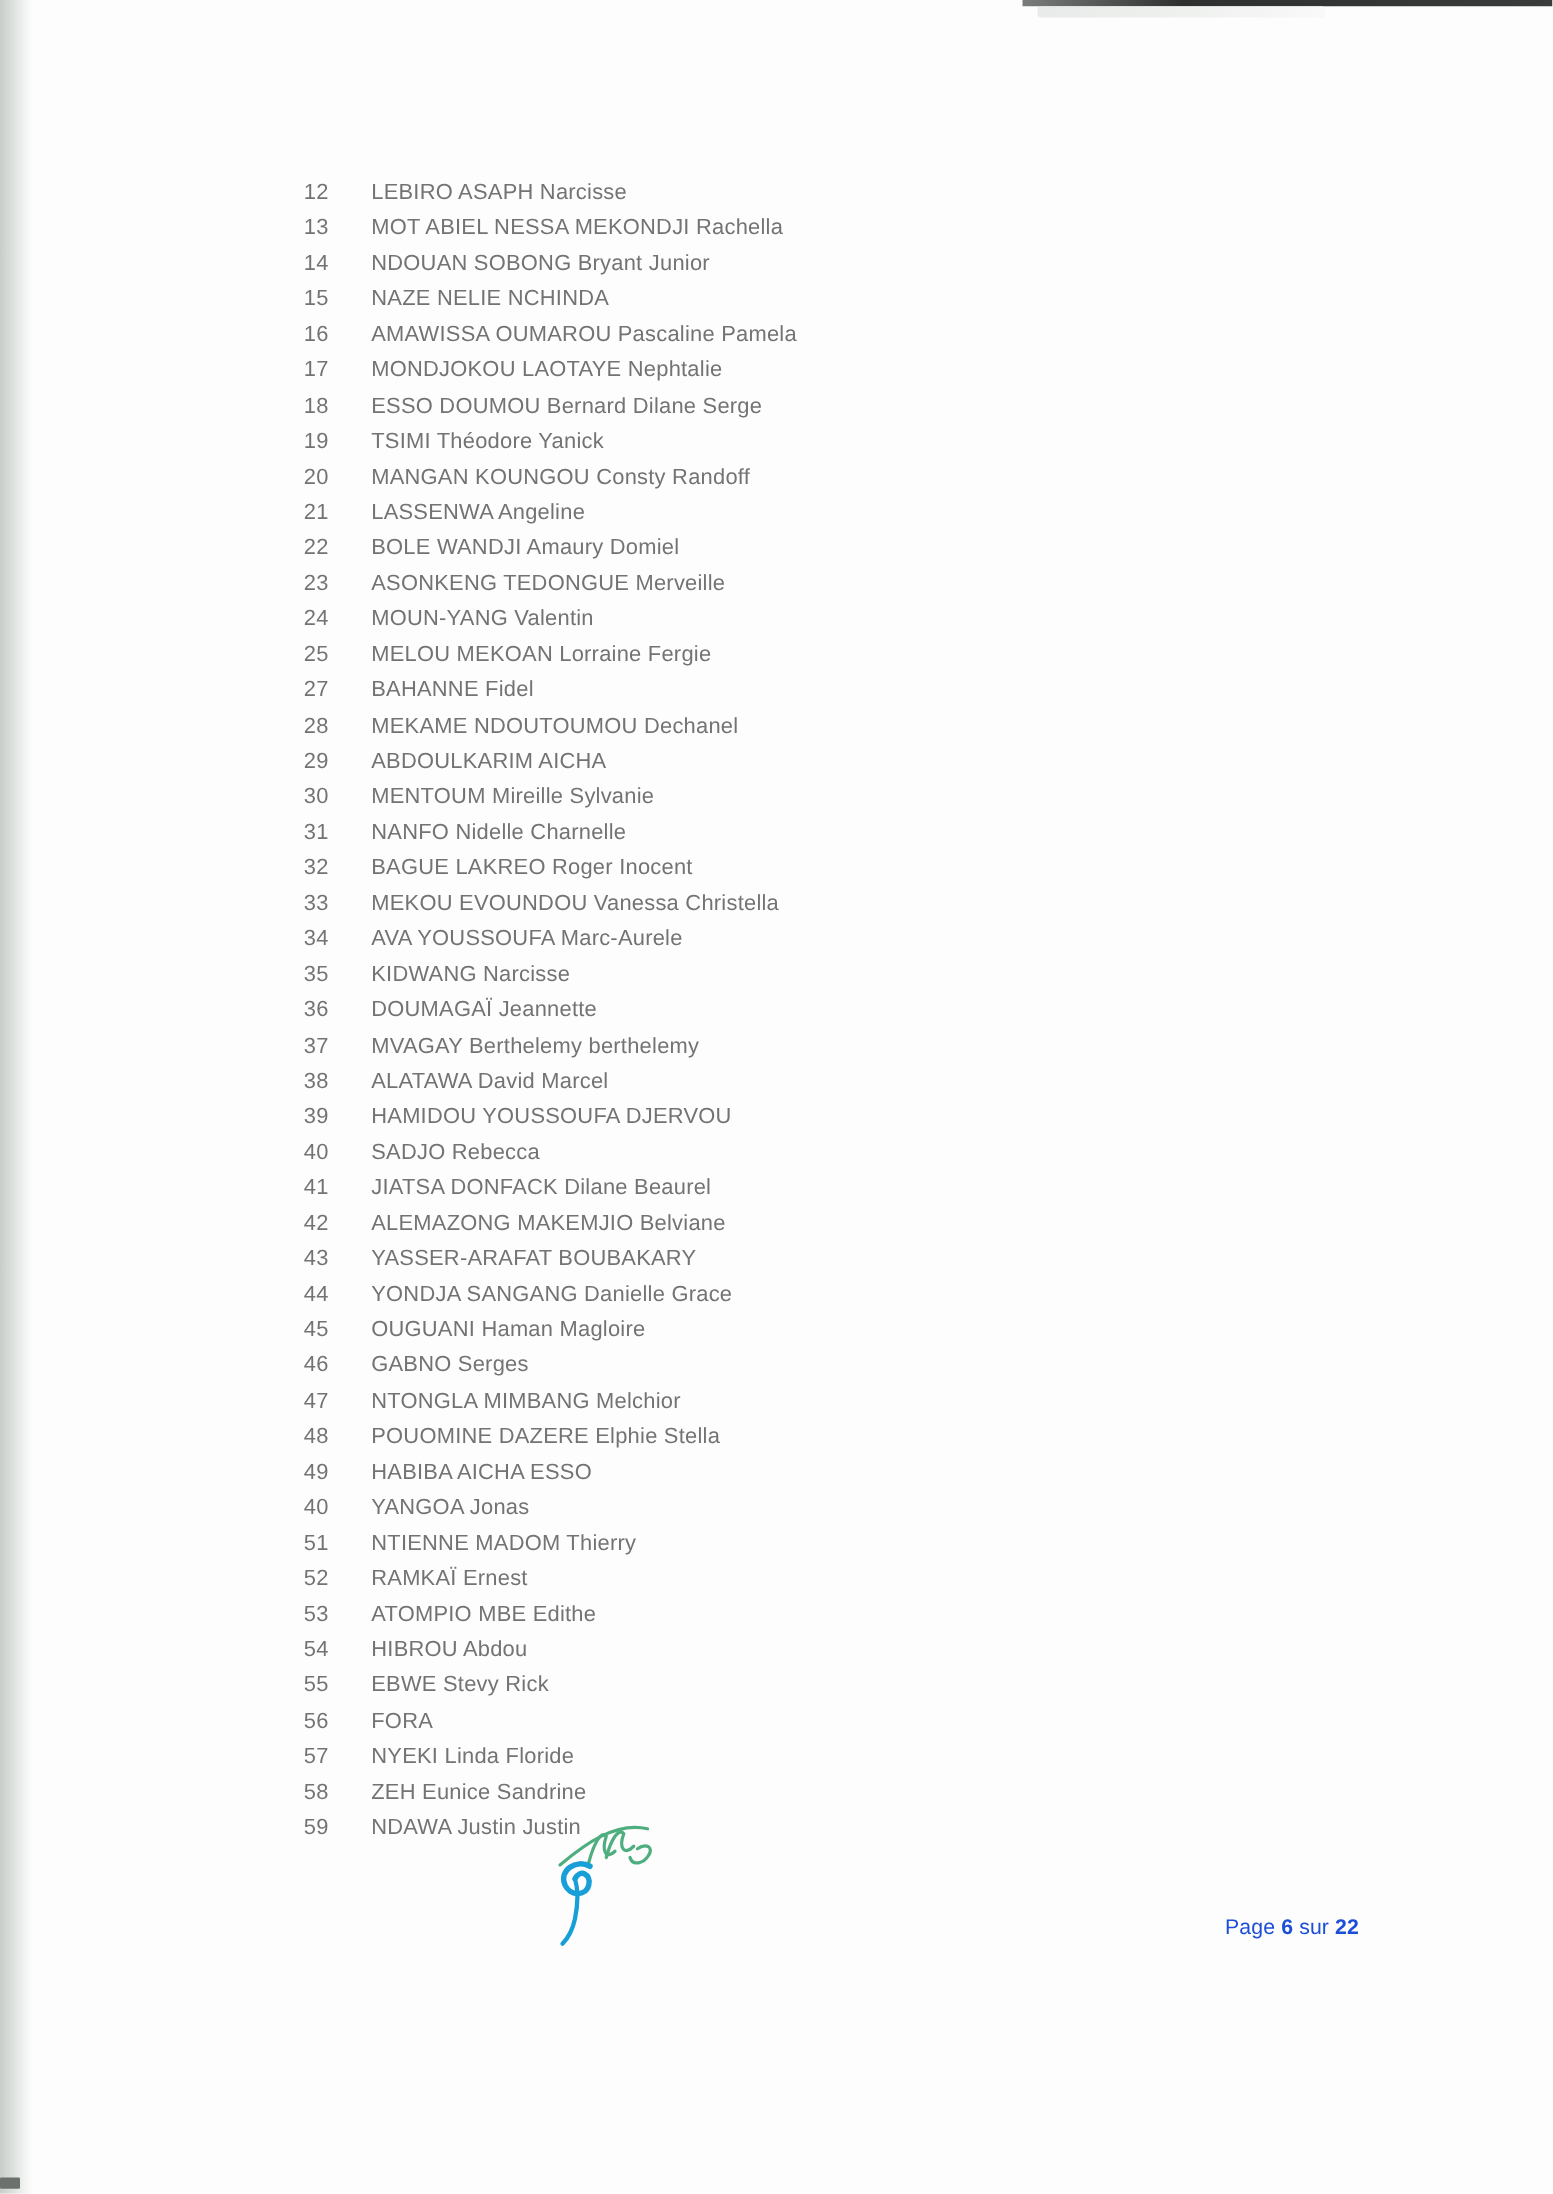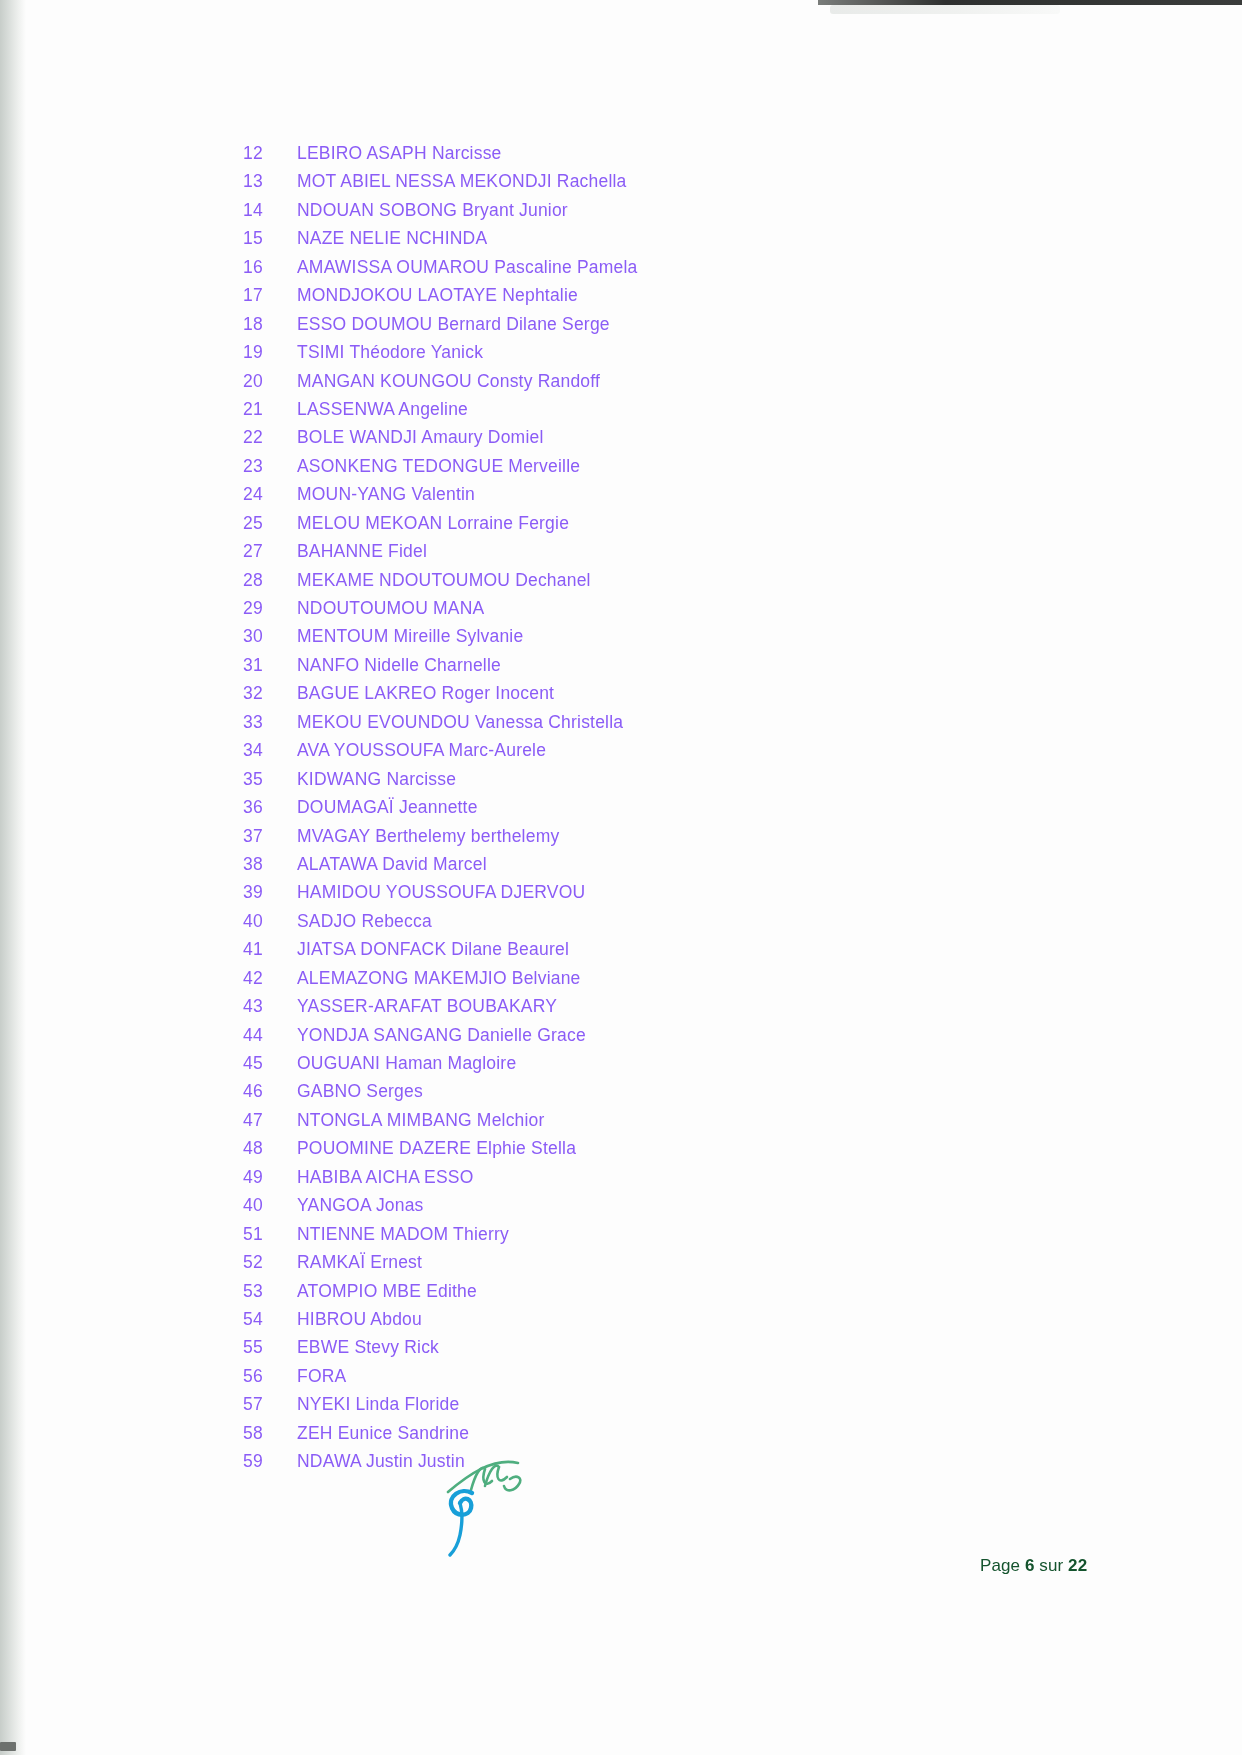--- a/index.html
+++ b/index.html
@@ -46,45 +46,44 @@
     border-radius: 1px;
   }
   
   .name-list {
     position: absolute;
     left: 243px;
     top: 139px;
     margin: 0;
     padding: 0;
     list-style: none;
-    color: #8b5cf6;
+    color: #737373;
     font-size: 17.5px;
     line-height: 28.45px;
     letter-spacing: 0.2px;
   }
   .row { display: flex; height: 28.45px; white-space: nowrap; }
   .num { display: inline-block; width: 54px; }
   .name { display: inline-block; }
   
   .scribble {
     position: absolute;
     left: 438px;
     top: 1448px;
   }
   
   .footer {
     position: absolute;
     left: 980px;
     top: 1531px;
     font-size: 17px;
     line-height: 22px;
-    color: #14532d;
+    color: #1d4ed8;
     letter-spacing: 0.1px;
     white-space: nowrap;
-    margin-top: 24px;
   }
   .footer b { font-weight: bold; }
 </style>
 </head>
 <body>
 
 <div class="page">
 
   <div class="edge-left"></div>
   <div class="edge-top-right"></div>
@@ -168,21 +167,21 @@
       <span class="name">BAHANNE Fidel</span>
     </li>
 
     <li class="row">
       <span class="num">28</span>
       <span class="name">MEKAME NDOUTOUMOU Dechanel</span>
     </li>
 
     <li class="row">
       <span class="num">29</span>
-      <span class="name">NDOUTOUMOU MANA</span>
+      <span class="name">ABDOULKARIM AICHA</span>
     </li>
 
     <li class="row">
       <span class="num">30</span>
       <span class="name">MENTOUM Mireille Sylvanie</span>
     </li>
 
     <li class="row">
       <span class="num">31</span>
       <span class="name">NANFO Nidelle Charnelle</span>

